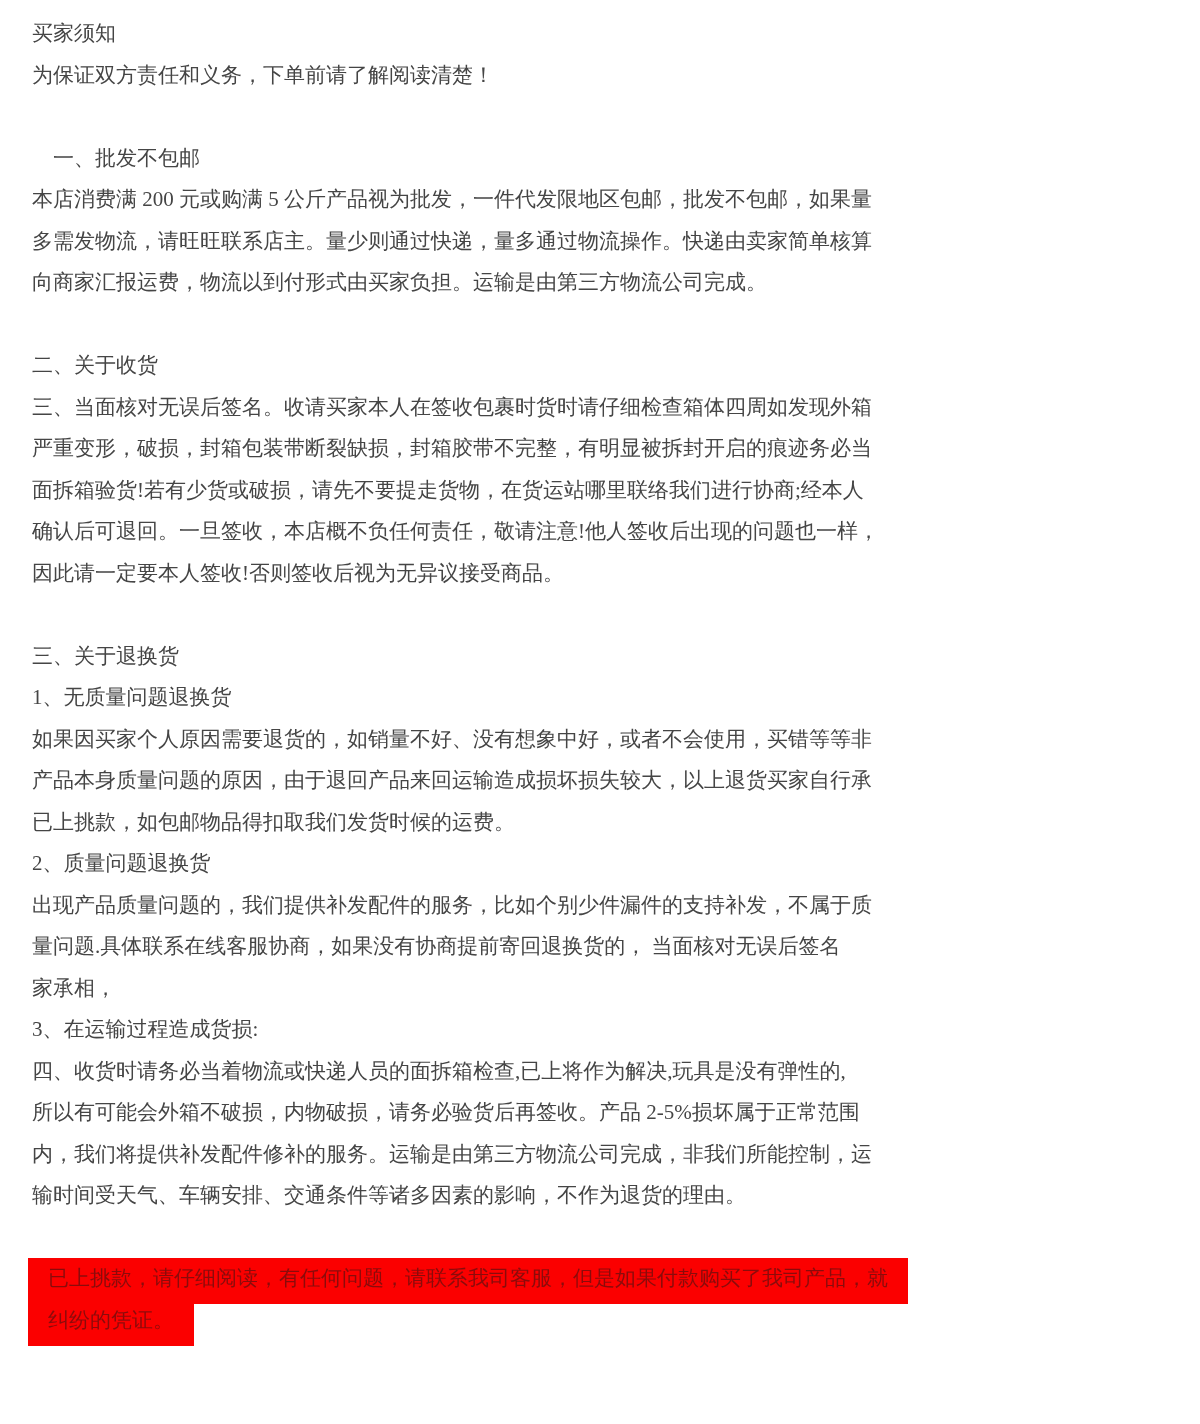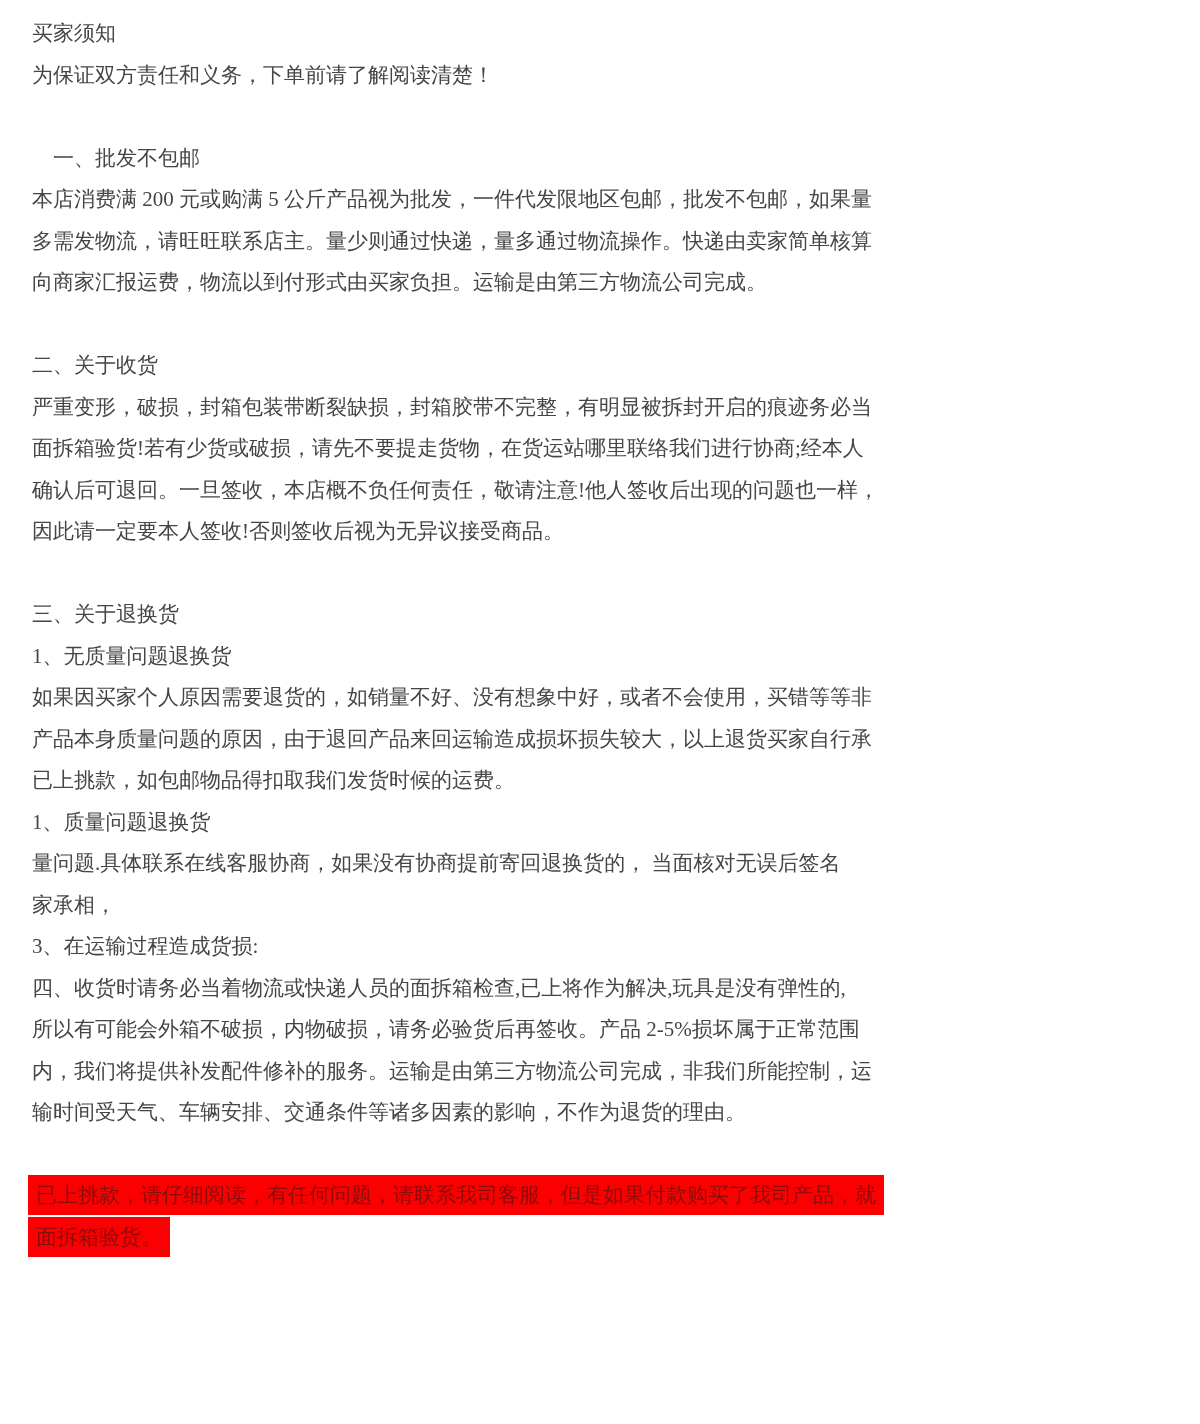--- a/index.html
+++ b/index.html
@@ -22,57 +22,59 @@
     font-size: 21px;
     color: var(--text-color, #454545);
     white-space: pre;
     overflow: visible;
   }
   .line.blank {
     
   }
   .line .hl {
     display: inline-block;
-    height: 40px;
+    height: 46px;
     line-height: 40px;
     background: var(--hl-bg, #fb0000);
     color: var(--hl-text, #8b0b0b);
-    padding: 0 8px;
+    padding: 0 20px;
     margin-left: -4px;
   }
 </style>
 </head>
 <body>
 
 <div class="doc">
   <div id="doc-lines">
       <div class="line">买家须知</div>
       <div class="line">为保证双方责任和义务，下单前请了解阅读清楚！</div>
       <div class="line blank"></div>
       <div class="line">　一、批发不包邮</div>
       <div class="line">本店消费满 200 元或购满 5 公斤产品视为批发，一件代发限地区包邮，批发不包邮，如果量</div>
       <div class="line">多需发物流，请旺旺联系店主。量少则通过快递，量多通过物流操作。快递由卖家简单核算</div>
       <div class="line">向商家汇报运费，物流以到付形式由买家负担。运输是由第三方物流公司完成。</div>
       <div class="line blank"></div>
       <div class="line">二、关于收货</div>
+      <div class="line">三、当面核对无误后签名。收请买家本人在签收包裹时货时请仔细检查箱体四周如发现外箱</div>
       <div class="line">严重变形，破损，封箱包装带断裂缺损，封箱胶带不完整，有明显被拆封开启的痕迹务必当</div>
       <div class="line">面拆箱验货!若有少货或破损，请先不要提走货物，在货运站哪里联络我们进行协商;经本人</div>
       <div class="line">确认后可退回。一旦签收，本店概不负任何责任，敬请注意!他人签收后出现的问题也一样，</div>
       <div class="line">因此请一定要本人签收!否则签收后视为无异议接受商品。</div>
       <div class="line blank"></div>
       <div class="line">三、关于退换货</div>
       <div class="line">1、无质量问题退换货</div>
       <div class="line">如果因买家个人原因需要退货的，如销量不好、没有想象中好，或者不会使用，买错等等非</div>
       <div class="line">产品本身质量问题的原因，由于退回产品来回运输造成损坏损失较大，以上退货买家自行承</div>
       <div class="line">已上挑款，如包邮物品得扣取我们发货时候的运费。</div>
-      <div class="line">1、质量问题退换货</div>
+      <div class="line">2、质量问题退换货</div>
+      <div class="line">出现产品质量问题的，我们提供补发配件的服务，比如个别少件漏件的支持补发，不属于质</div>
       <div class="line">量问题.具体联系在线客服协商，如果没有协商提前寄回退换货的， 当面核对无误后签名</div>
       <div class="line">家承相，</div>
       <div class="line">3、在运输过程造成货损:</div>
       <div class="line">四、收货时请务必当着物流或快递人员的面拆箱检查,已上将作为解决,玩具是没有弹性的,</div>
       <div class="line">所以有可能会外箱不破损，内物破损，请务必验货后再签收。产品 2-5%损坏属于正常范围</div>
       <div class="line">内，我们将提供补发配件修补的服务。运输是由第三方物流公司完成，非我们所能控制，运</div>
       <div class="line">输时间受天气、车辆安排、交通条件等诸多因素的影响，不作为退货的理由。</div>
       <div class="line blank"></div>
       <div class="line"><span class="hl">已上挑款，请仔细阅读，有任何问题，请联系我司客服，但是如果付款购买了我司产品，就</span></div>
-      <div class="line"><span class="hl">面拆箱验货。</span></div>
+      <div class="line"><span class="hl">纠纷的凭证。</span></div>
     </div>
 </div>
 
 </body></html>

